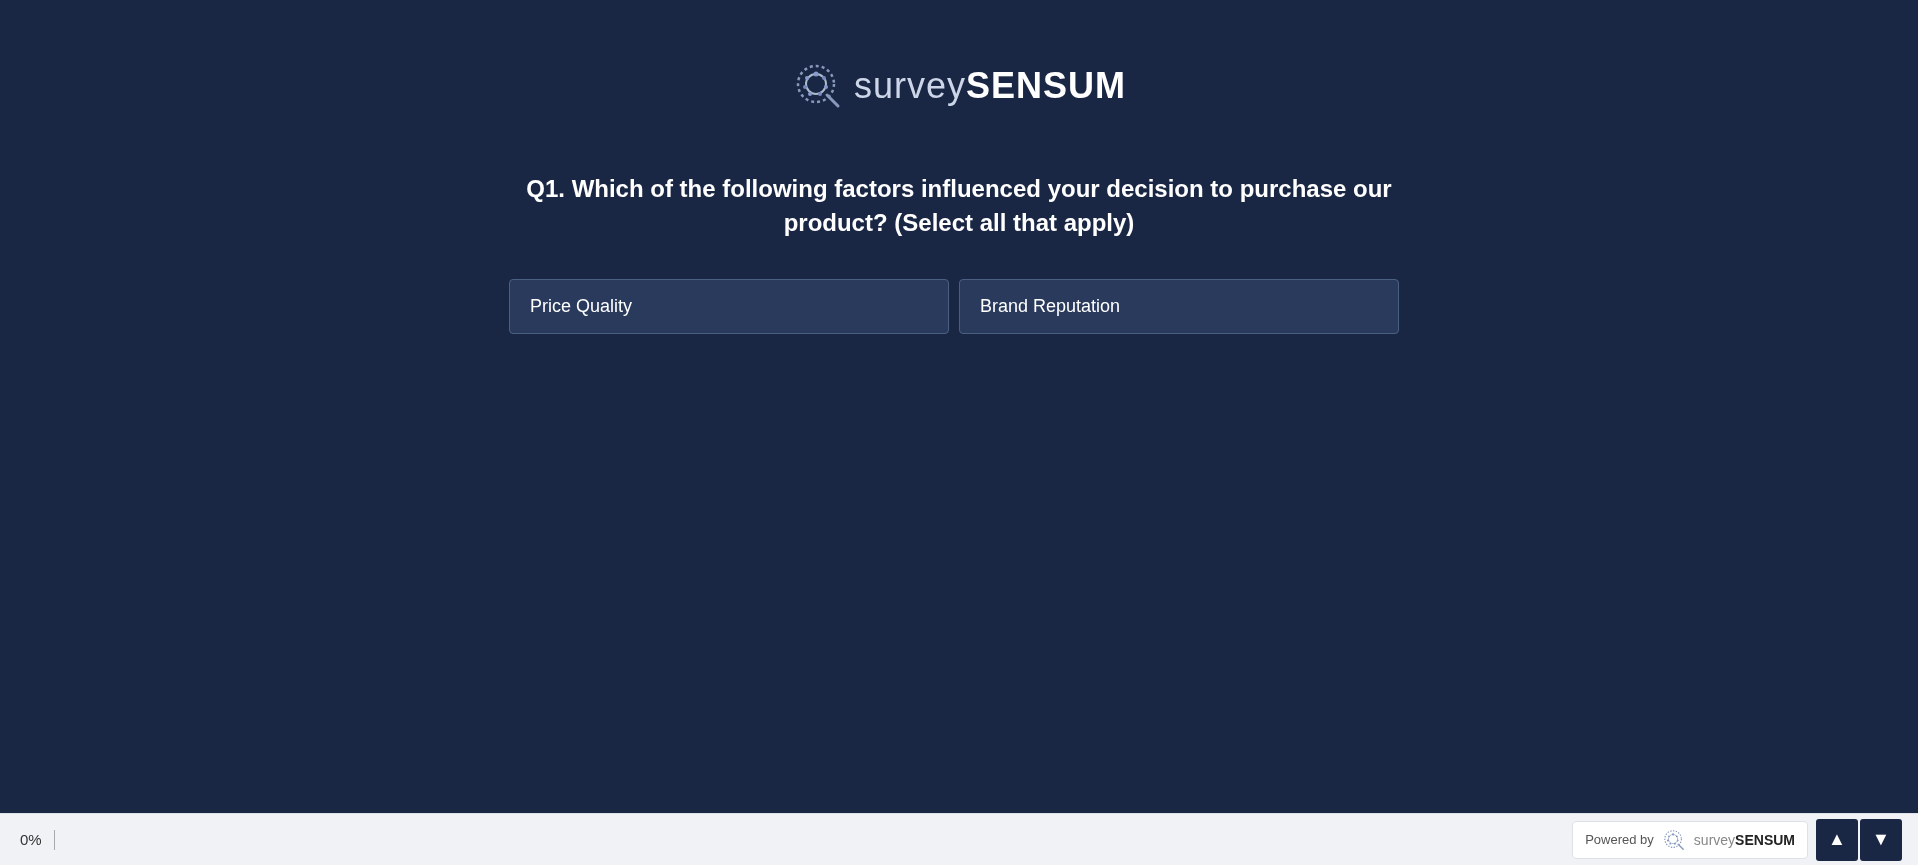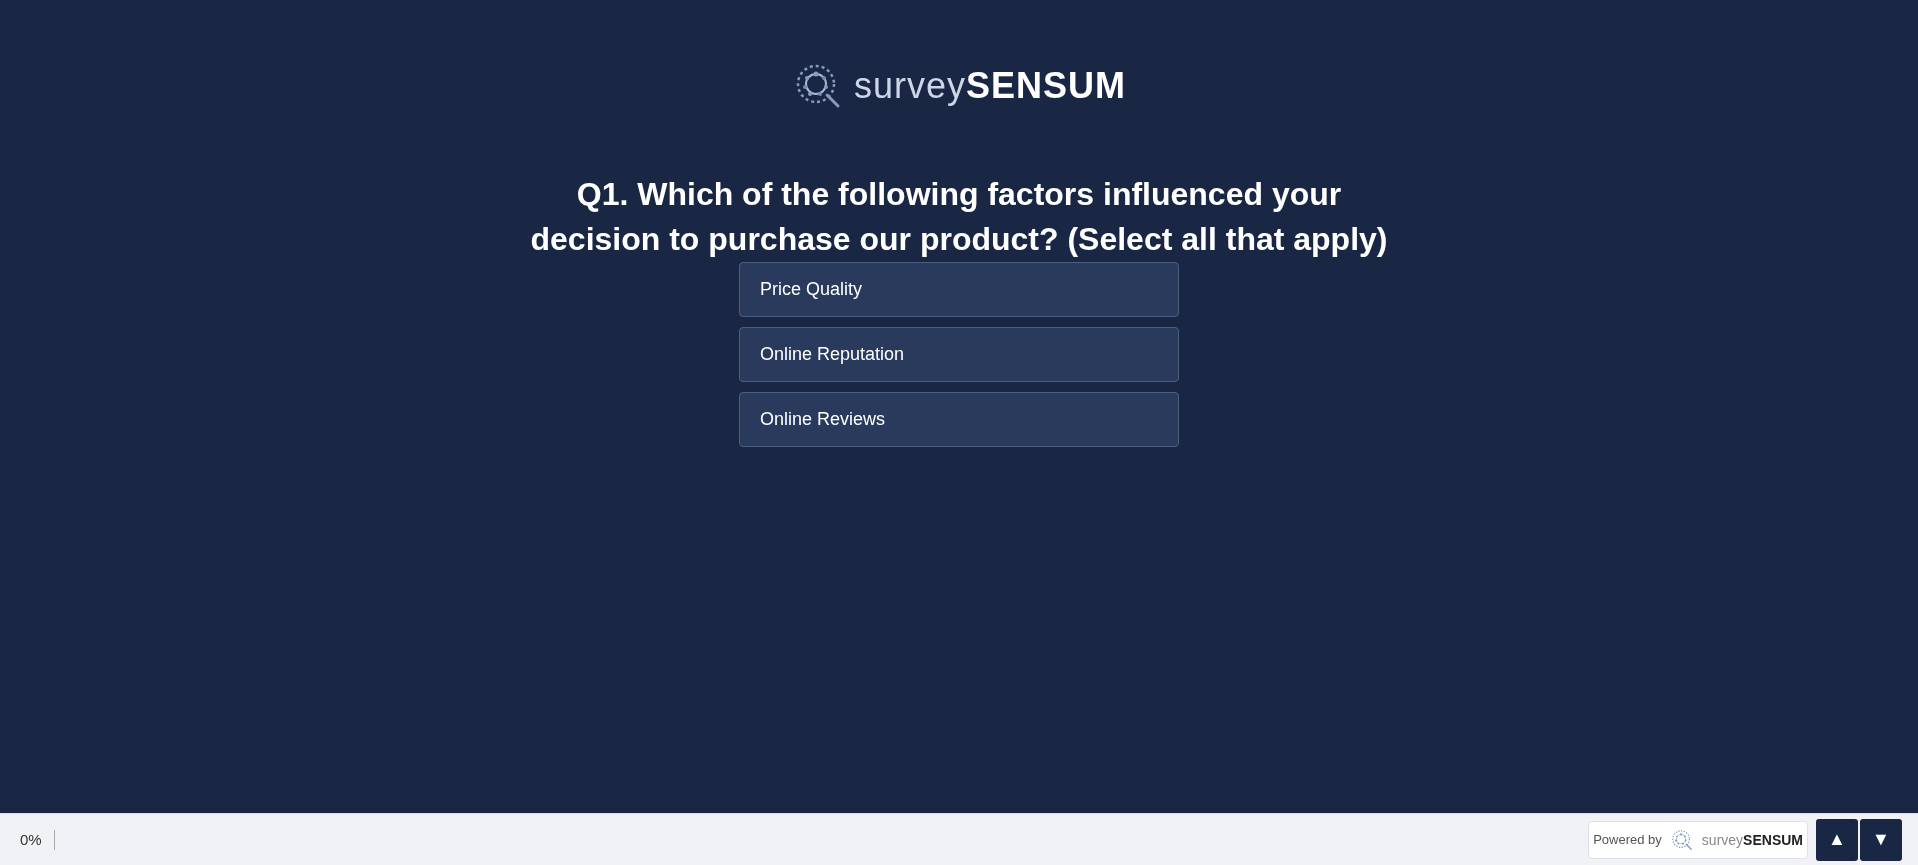--- a/index.html
+++ b/index.html
@@ -56,34 +56,35 @@
       font-weight: 700;
       color: white;
     }
 
     .question-container {
       width: 900px;
       text-align: center;
     }
 
     .question-label {
-      font-size: 32px;
+      font-size: 24px;
       color: white;
       font-weight: 600;
       line-height: 1.4;
+      margin-bottom: 40px;
     }
 
     .question-label .q-number {
       color: white;
       font-weight: 700;
     }
 
     .options-list {
       display: flex;
-      flex-direction: column;
+      flex-direction: row;
       align-items: center;
       gap: 10px;
       width: 100%;
     }
 
     .option-btn {
       width: 440px;
       padding: 16px 20px;
       background-color: #2a3a5c;
       border: 1.5px solid #4a6080;
@@ -135,21 +136,21 @@
       gap: 8px;
     }
 
     .powered-by-box {
       display: flex;
       align-items: center;
       gap: 8px;
       background: white;
       border: 1px solid #dde1e8;
       border-radius: 4px;
-      padding: 6px 4px;
+      padding: 6px 12px;
       font-size: 13px;
       color: #555;
     }
 
     .powered-logo-icon {
       width: 24px;
       height: 24px;
     }
 
     .powered-logo-text {
@@ -210,22 +211,21 @@
   </div>
 
   <div class="question-container">
     <div class="question-label">
       <span class="q-number">Q1.</span>
       <span>Which of the following factors influenced your decision to purchase our product? (Select all that apply)</span>
     </div>
 
     <div class="options-list">
     <button class="option-btn">Price Quality</button>
-        <button class="option-btn">Online Reputation</button>
-        <button class="option-btn">Online Reviews</button>
+        <button class="option-btn">Brand Reputation</button>
       </div>
   </div>
 
 </div>
 
 <div class="bottom-bar">
   <div class="progress-section">
     <span class="progress-percent">0%</span>
     <div class="progress-divider"></div>
   </div>

